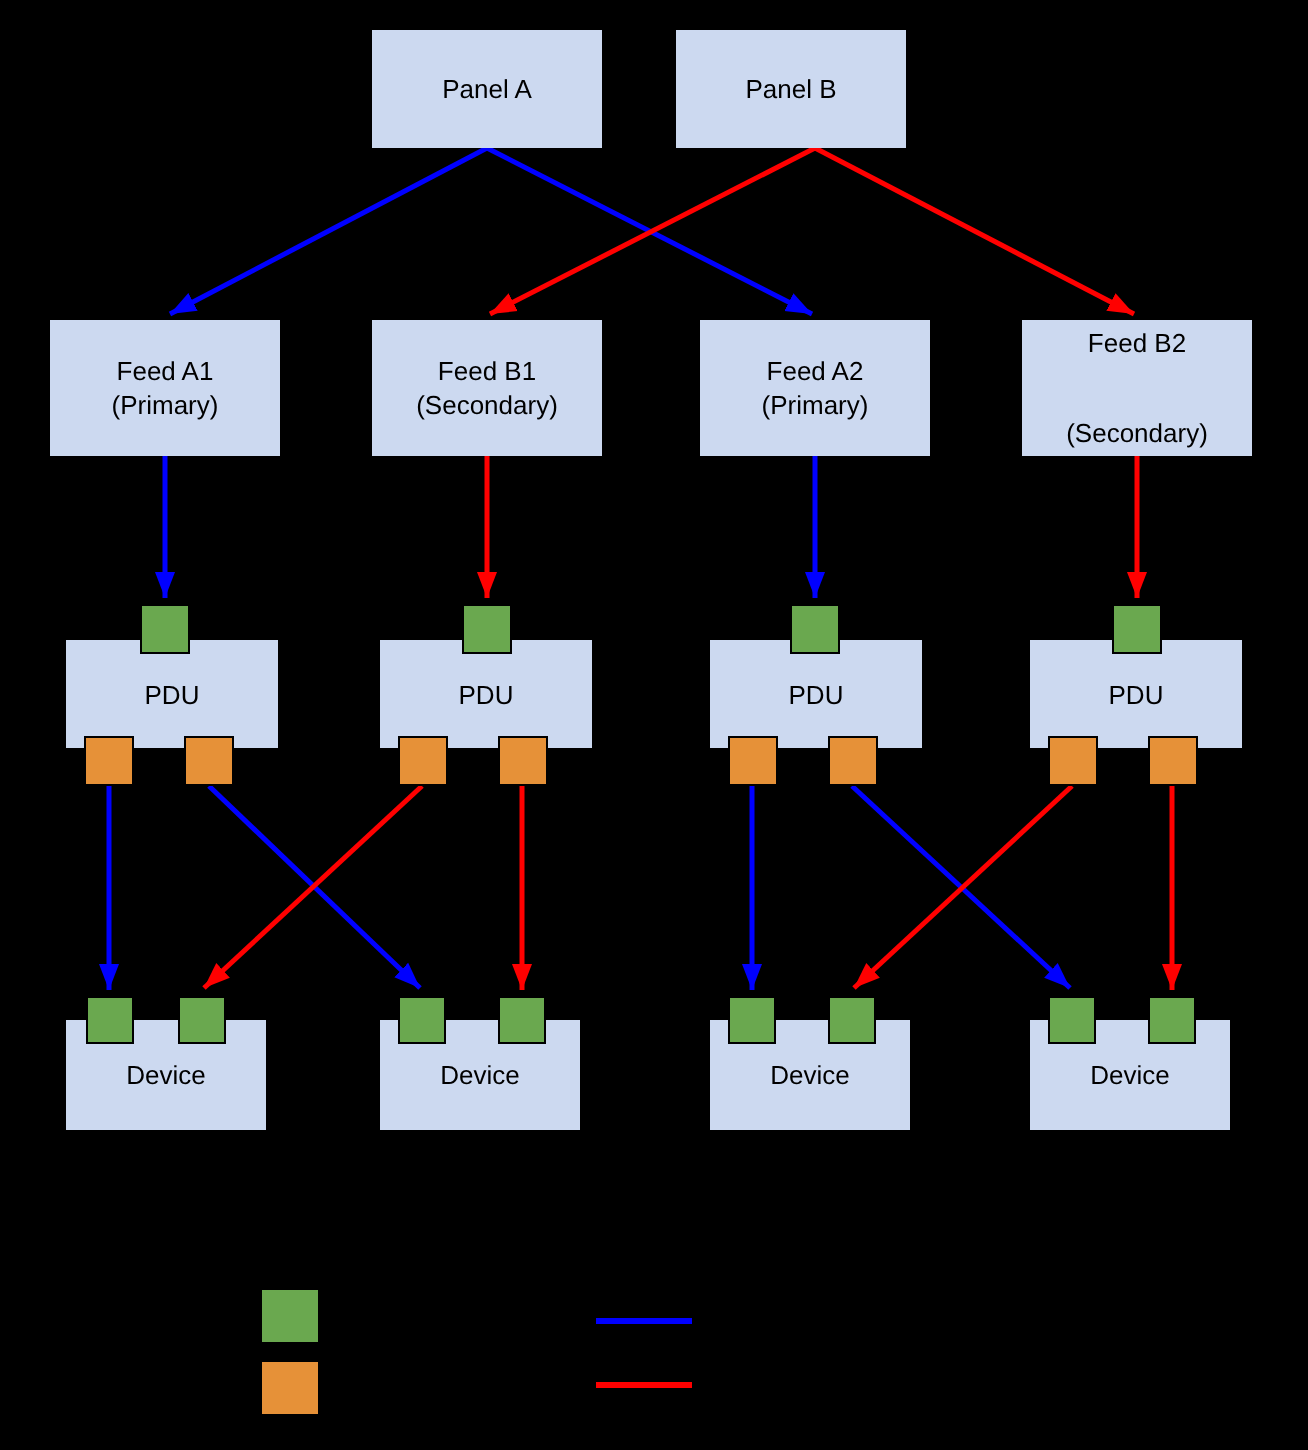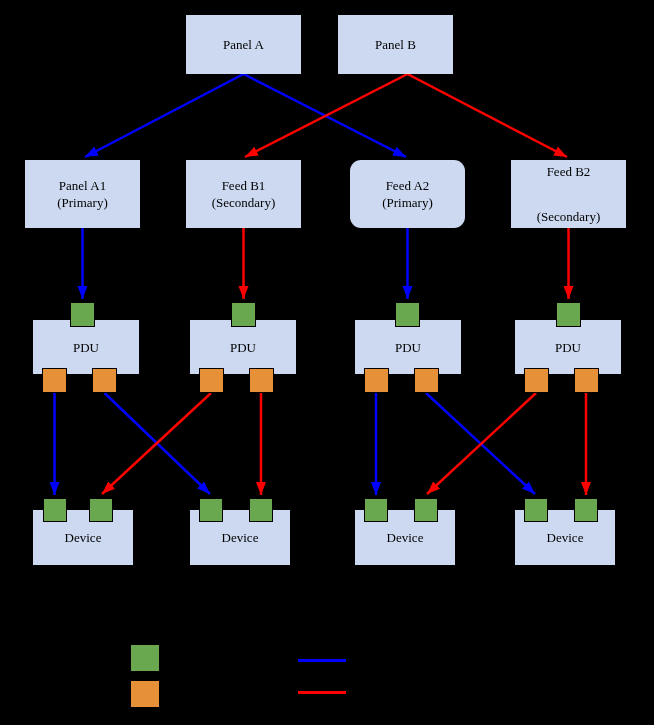--- a/index.html
+++ b/index.html
@@ -5,21 +5,21 @@
   html, body {
     margin: 0;
     padding: 0;
     background: #000;
   }
   .canvas {
     position: relative;
     width: 654px;
     height: 725px;
     overflow: hidden;
-    font-family: Liberation Serif, serif;
+    font-family: Liberation Sans, sans-serif;
   }
   svg.wires {
     position: absolute;
     left: 0; top: 0;
     width: 654px; height: 725px;
   }
   .wire { fill: none; stroke-width: 2.5; }
   .box {
     position: absolute;
     display: flex;
@@ -95,28 +95,28 @@
   </svg>
 
   <div class="box" style="left: 186px; top: 15px; width: 115px; height: 59px; background-color: rgb(204, 217, 240);">
     <span>Panel A</span>
   </div>
   <div class="box" style="left: 338px; top: 15px; width: 115px; height: 59px; background-color: rgb(204, 217, 240);">
     <span>Panel B</span>
   </div>
 
   <div class="box" style="left: 25px; top: 160px; width: 115px; height: 68px; background-color: rgb(204, 217, 240);">
-    <span>Panel A1</span>
+    <span>Feed A1</span>
     <span>(Primary)</span>
   </div>
   <div class="box" style="left: 186px; top: 160px; width: 115px; height: 68px; background-color: rgb(204, 217, 240);">
     <span>Feed B1</span>
     <span>(Secondary)</span>
   </div>
-  <div class="box" style="left: 350px; top: 160px; width: 115px; height: 68px; background-color: rgb(204, 217, 240); border-radius: 11px;">
+  <div class="box" style="left: 350px; top: 160px; width: 115px; height: 68px; background-color: rgb(204, 217, 240);">
     <span>Feed A2</span>
     <span>(Primary)</span>
   </div>
   <div class="box" style="left: 511px; top: 160px; width: 115px; height: 68px; background-color: rgb(204, 217, 240); gap: 28px;">
     <span>Feed B2</span>
     <span>(Secondary)</span>
   </div>
 
   <div class="box" style="left: 33px; top: 320px; width: 106px; height: 54px; background-color: rgb(204, 217, 240);">
     <span>PDU</span>

